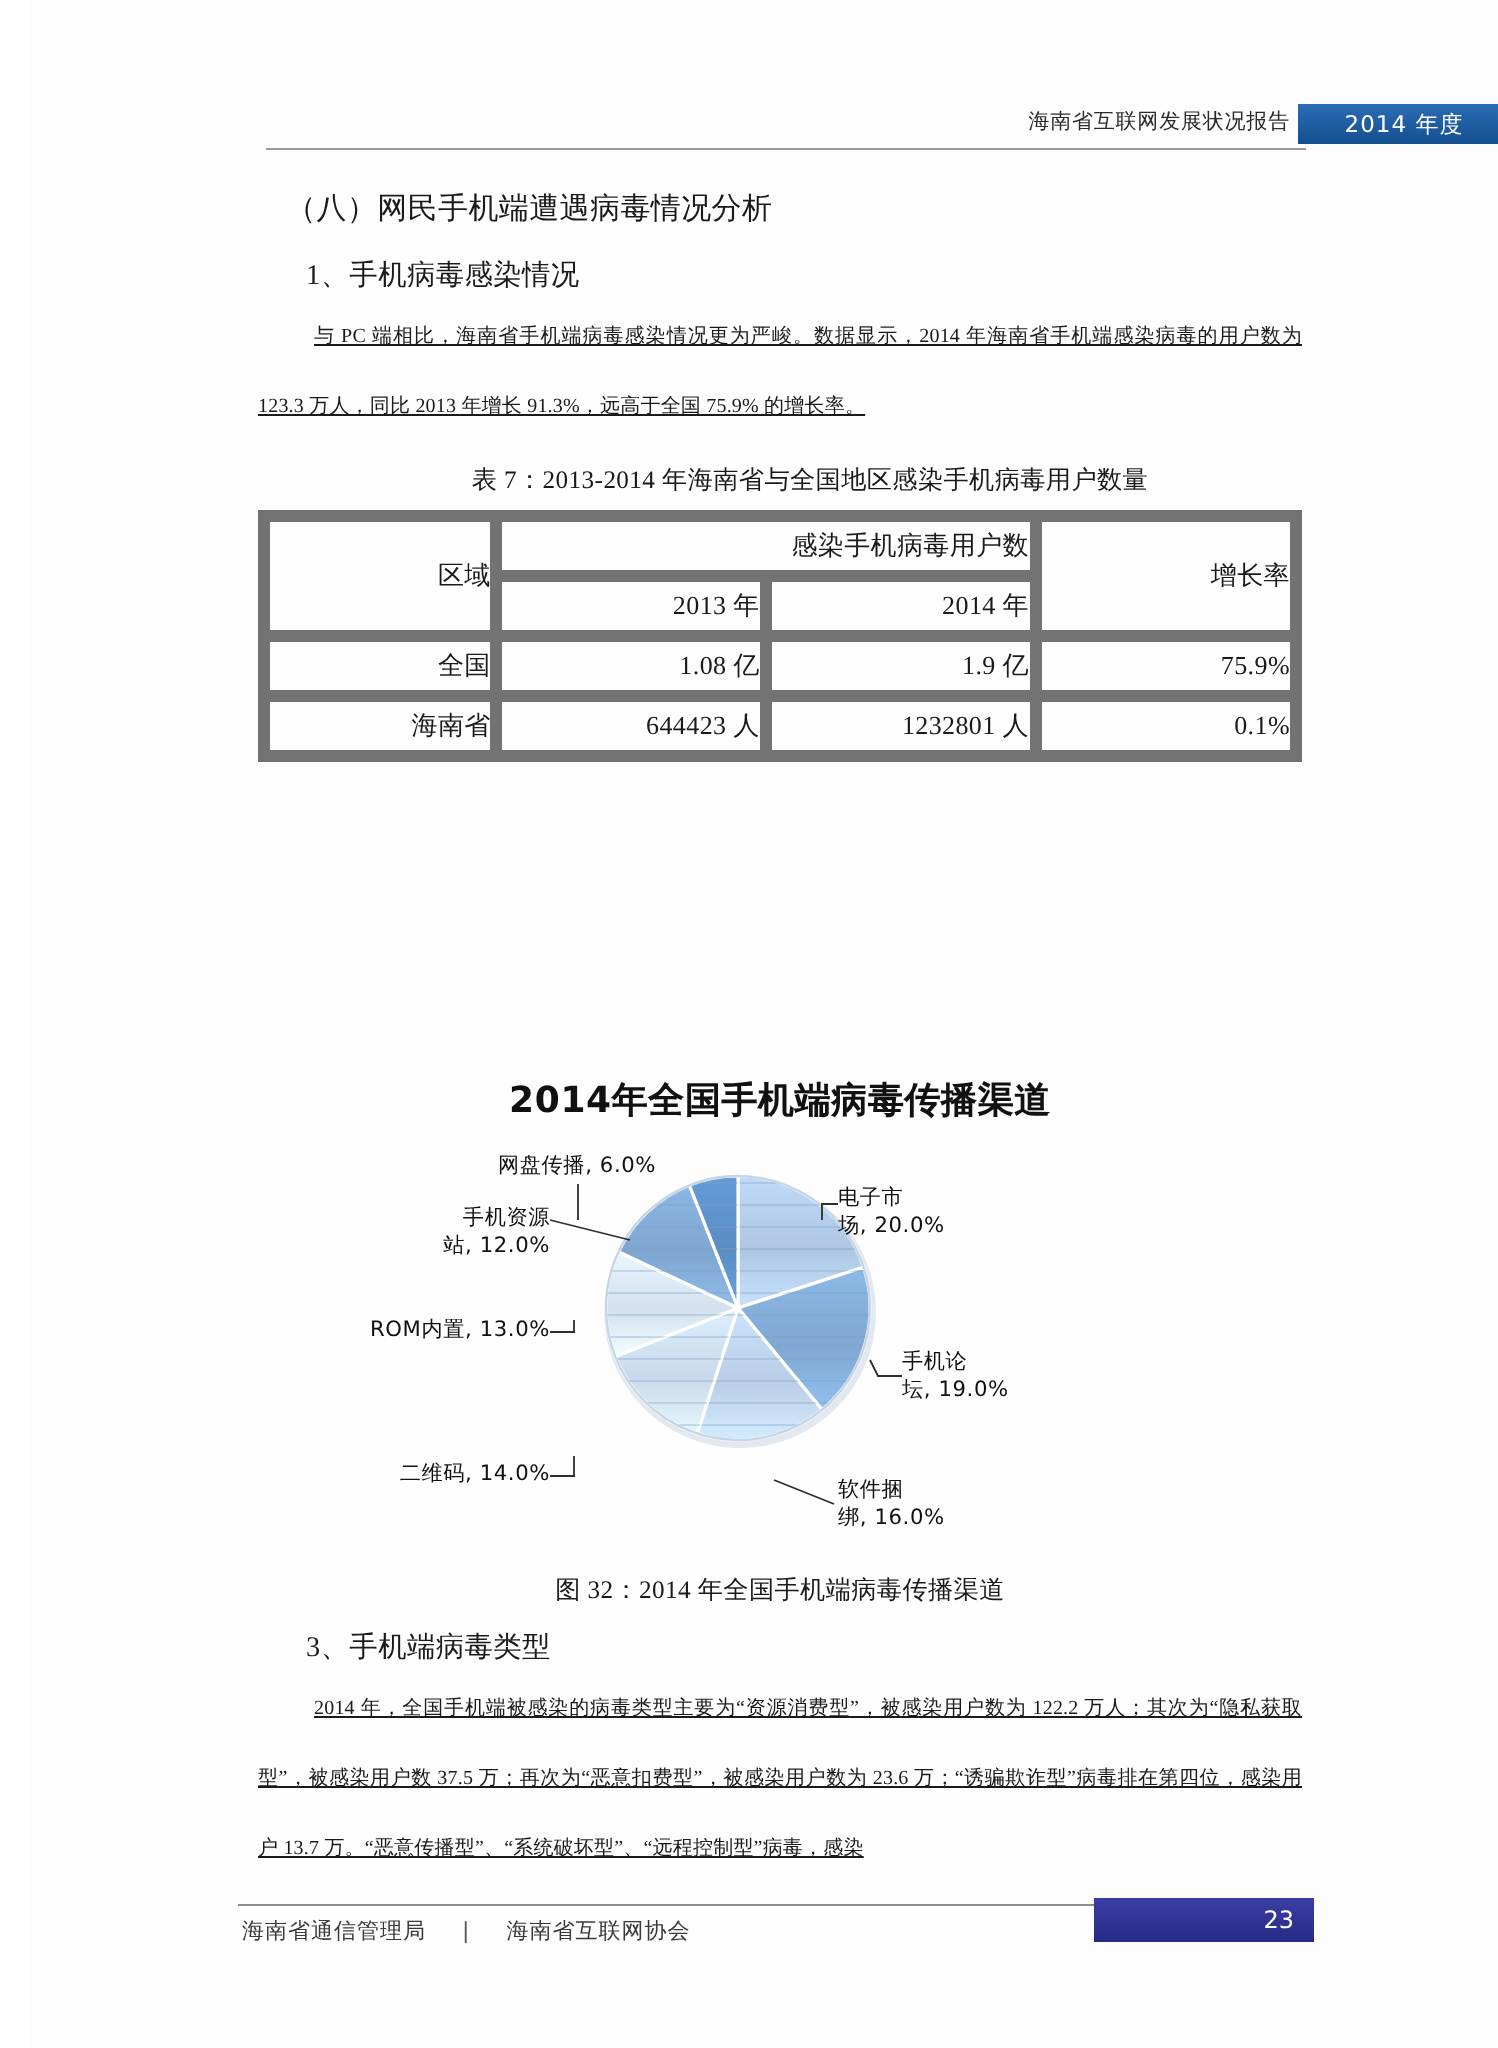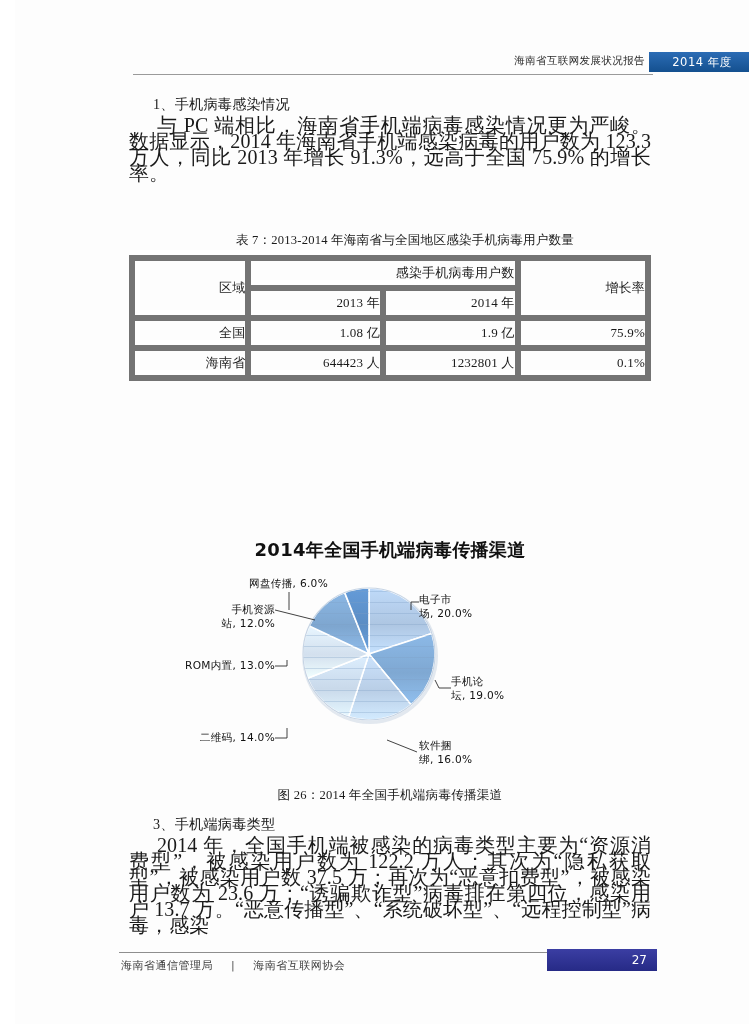--- a/index.html
+++ b/index.html
@@ -72,26 +72,27 @@
     letter-spacing: 0.2px;
   }
   .h-sub {
     font-size: 14.2px;
     line-height: 25px;
     margin: 0;
     text-indent: 24px;
     letter-spacing: 0.2px;
   }
   p.body-par {
-    font-size: 20px;
-    line-height: 16px;
+    font-size: 10px;
+    line-height: 35px;
     margin: 0;
     text-indent: 28px;
     text-align: justify;
     letter-spacing: 0.1px;
+    text-decoration: underline;
   }
 
   
   .table-wrap { position: absolute; left: 114px; top: 232px; width: 552px; }
   .table-caption {
     text-align: center;
     font-size: 12.6px;
     margin-bottom: 6px;
     letter-spacing: 0.2px;
   }
@@ -203,20 +204,21 @@
 
 <div class="page">
 
   <div class="header">
     <div class="header-rule"></div>
     <div class="header-title">海南省互联网发展状况报告</div>
     <div class="header-badge">2014 年度</div>
   </div>
 
   <div class="content">
+    <div class="h-section">（八）网民手机端遭遇病毒情况分析</div>
     <div class="h-sub">1、手机病毒感染情况</div>
     <p class="body-par">与 PC 端相比，海南省手机端病毒感染情况更为严峻。数据显示，2014 年海南省手机端感染病毒的用户数为 123.3 万人，同比 2013 年增长 91.3%，远高于全国 75.9% 的增长率。</p>
   </div>
 
   <div class="table-wrap">
     <div class="table-caption">表 7：2013-2014 年海南省与全国地区感染手机病毒用户数量</div>
     <table class="data">
       <tbody>
           <tr>
         <th class="hdr col-region" rowspan="2">区域</th>
@@ -334,32 +336,32 @@
         </div>
       <div class="pielabel r" id="lbl-1" style="left:322px; top:104px;">
           <div>手机论</div>
           <div>坛, 19.0%</div>
         </div>
       <div class="pielabel r" id="lbl-2" style="left:290px; top:168px;">
           <div>软件捆</div>
           <div>绑, 16.0%</div>
         </div>
     </div>
-    <div class="figure-caption">图 26：2014 年全国手机端病毒传播渠道</div>
+    <div class="figure-caption">图 32：2014 年全国手机端病毒传播渠道</div>
   </div>
 
   <div class="content" style="top:812px;">
     <div class="h-sub">3、手机端病毒类型</div>
     <p class="body-par">2014 年，全国手机端被感染的病毒类型主要为“资源消费型”，被感染用户数为 122.2 万人；其次为“隐私获取型”，被感染用户数 37.5 万；再次为“恶意扣费型”，被感染用户数为 23.6 万；“诱骗欺诈型”病毒排在第四位，感染用户 13.7 万。“恶意传播型”、“系统破坏型”、“远程控制型”病毒，感染</p>
   </div>
 
   <div class="footer">
     <div class="footer-rule"></div>
     <div class="footer-text">
       <span>海南省通信管理局</span>
       <span class="footer-sep">|</span>
       <span>海南省互联网协会</span>
     </div>
     <div class="footer-badge"></div>
-    <div class="footer-pageno">27</div>
+    <div class="footer-pageno">23</div>
   </div>
 
 </div>
 
 </body></html>

